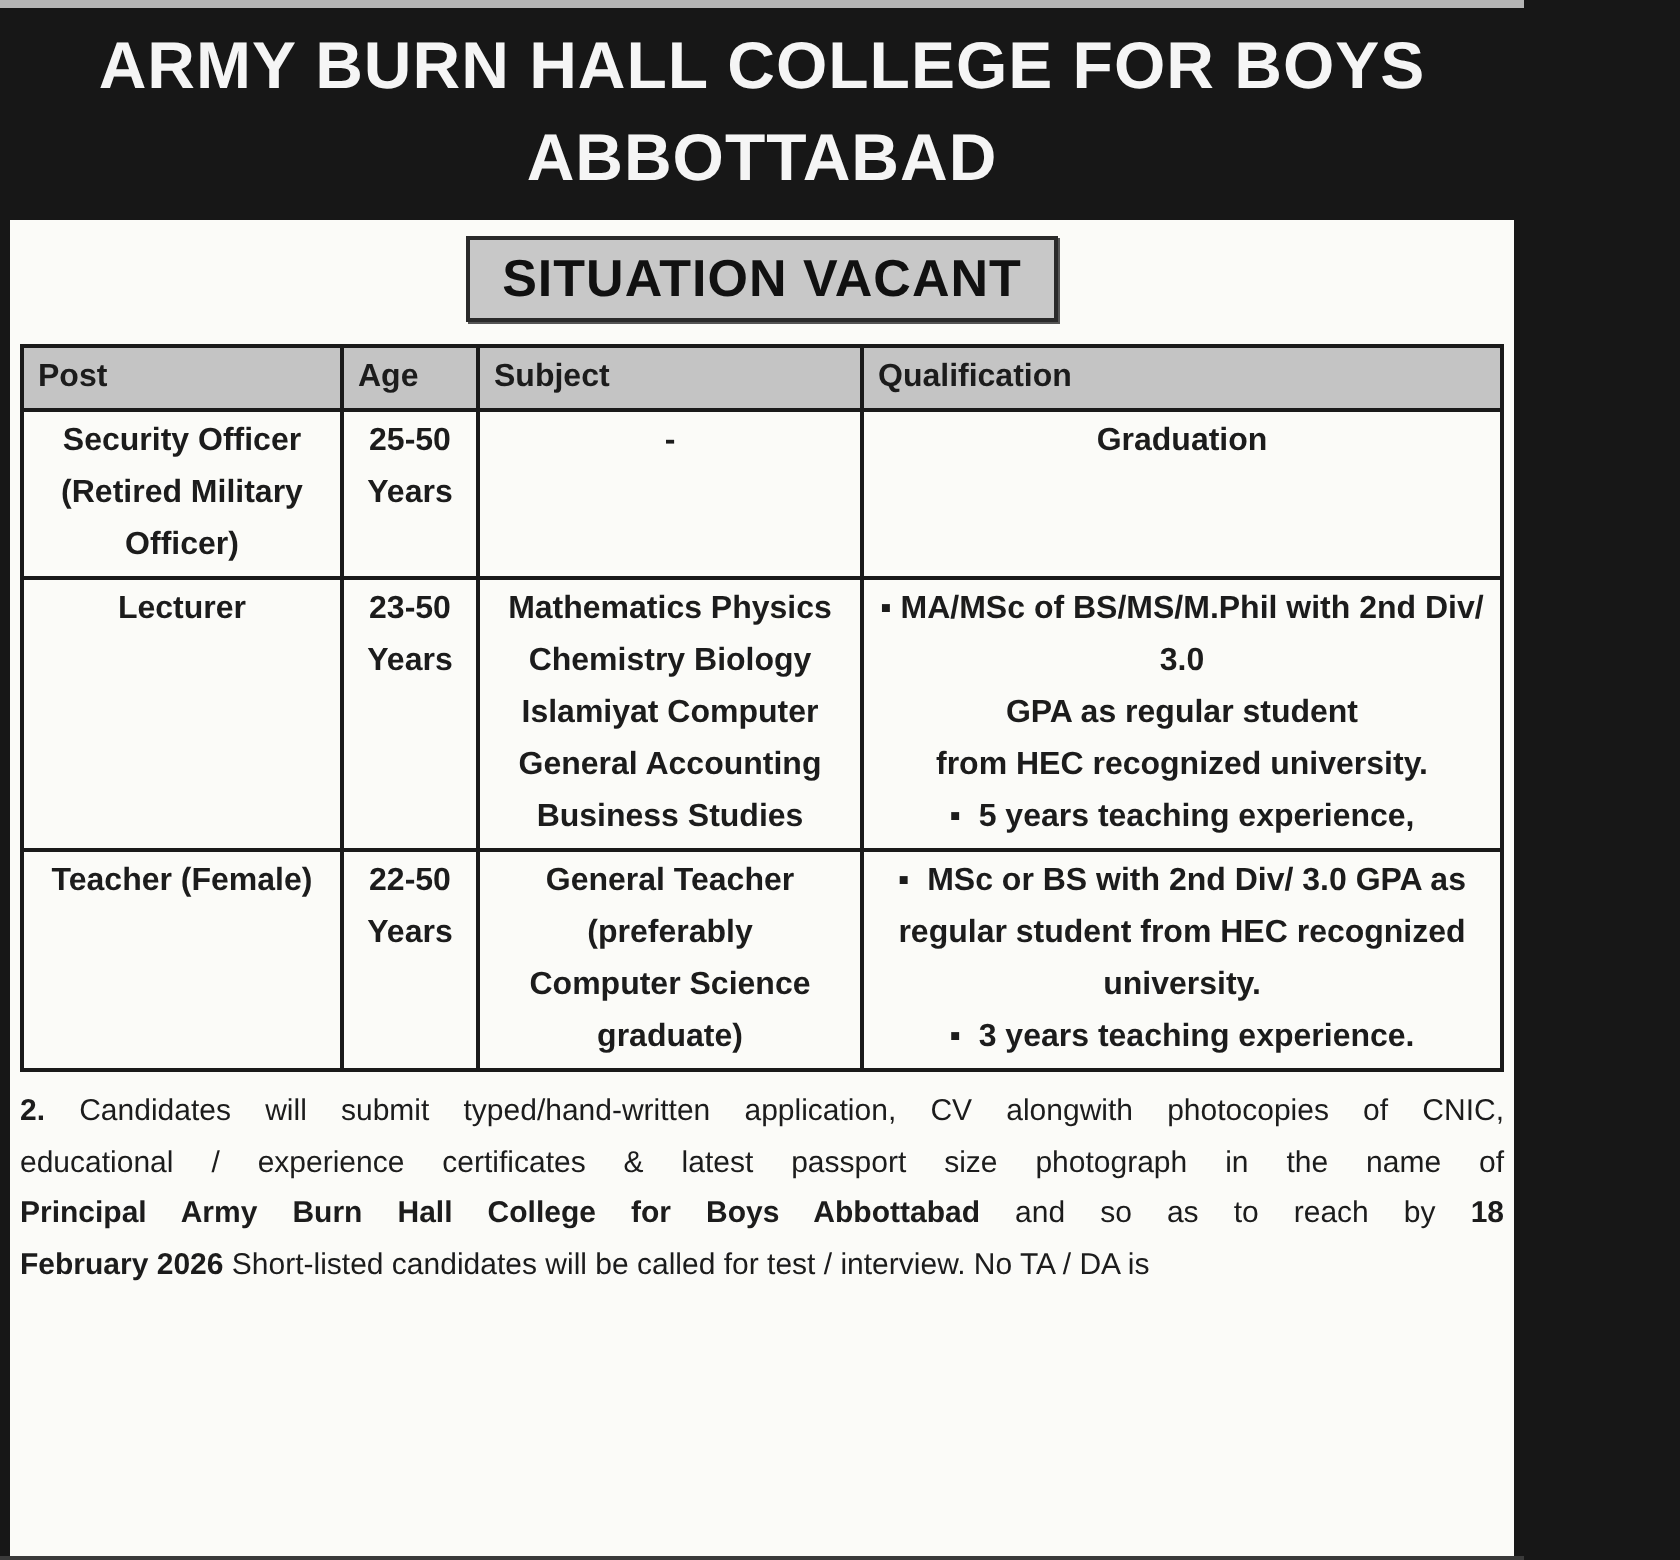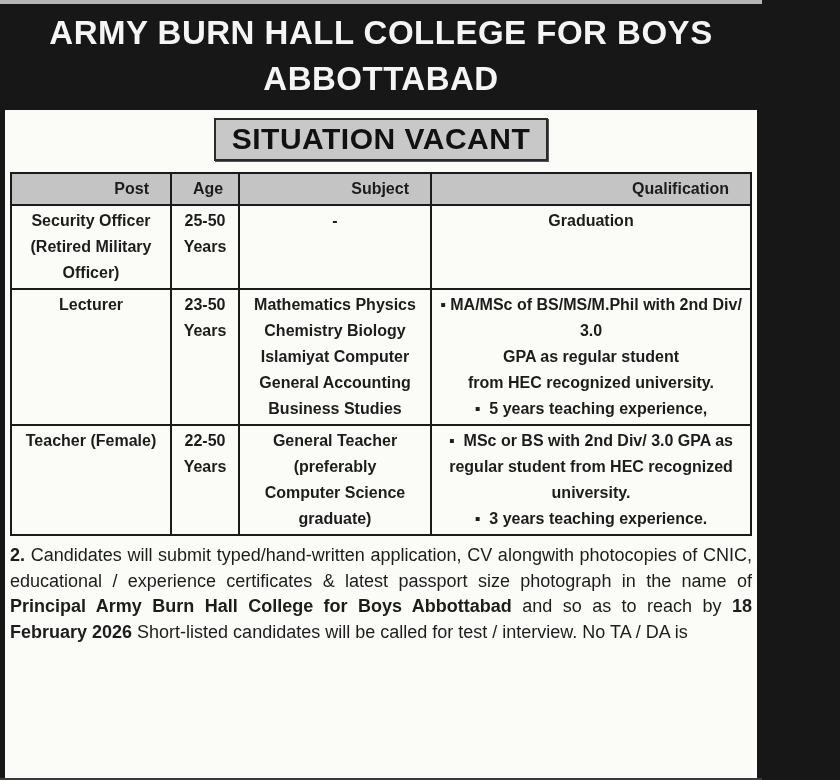--- a/index.html
+++ b/index.html
@@ -34,49 +34,49 @@
   }
 
   
   .content{
     flex:1 1 auto;background:var(--paper);margin:0 5px;padding:0 3px;overflow:hidden;
   }
   .sv-wrap{text-align:center;margin-top:8px;}
   .sv-box{
     display:inline-block;background:var(--gray);border:2px solid #2a2a2a;
     box-shadow:1px 1px 0 #555;
-    font-weight:bold;font-size:30px;letter-spacing:.5px;line-height:34px;
+    font-weight:bold;font-size:26px;letter-spacing:.5px;line-height:34px;
     padding:2px 16px 3px;color:#111;
   }
   .intro{font-size:18px;line-height:22px;margin:11px 2px 0;}
   .b{font-weight:bold;}
 
   table.posts{
     width:calc(100% - 4px);
     margin:11px 2px 0;
     border-collapse:collapse;
     table-layout:fixed;
   }
   table.posts th, table.posts td{
     border:2px solid #1a1a1a;
     vertical-align:top;
     font-size:16px;font-weight:bold;line-height:26px;
     padding:2px 7px;
   }
   table.posts th{
-    background:#c4c4c4;text-align:right;line-height:24px;padding:3px 21px;
+    background:#c4c4c4;text-align:left;line-height:24px;padding:3px 7px;
   }
   th.c-age, th.c-subject{text-align:center;}
   td.c-post{text-align:center;}
   td.c-age{text-align:center;}
   td.c-subject{text-align:center;}
   td.c-qual{text-align:center;}
   .cell-line{white-space:pre-wrap;}
 
-  .para2{margin:7px 2px 16px;font-size:18px;line-height:25.5px;}
+  .para2{margin:7px 2px 16px;font-size:15px;line-height:25.5px;}
   .para-line{white-space:normal;}
   .para-line.just{text-align:justify;text-align-last:justify;}
 
   
   .footer{
     height:103px;flex:none;background:var(--frame);
     display:flex;flex-direction:column;align-items:center;justify-content:center;
     gap:7px;color:#f2f2f2;
   }
   .f-principal{font-weight:bold;font-size:22px;line-height:24px;}

